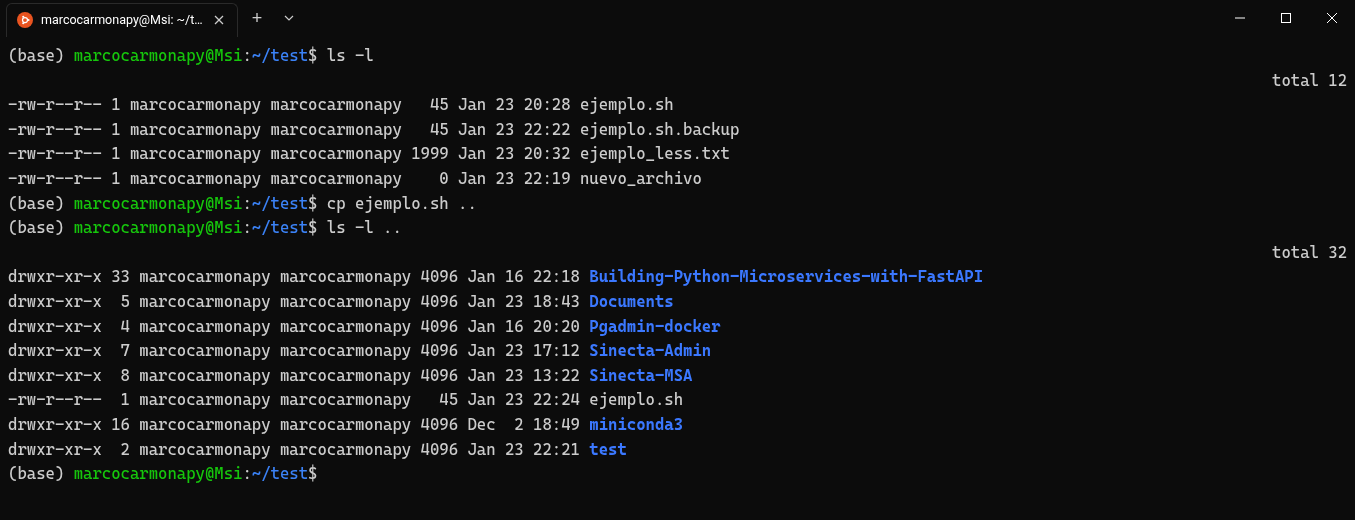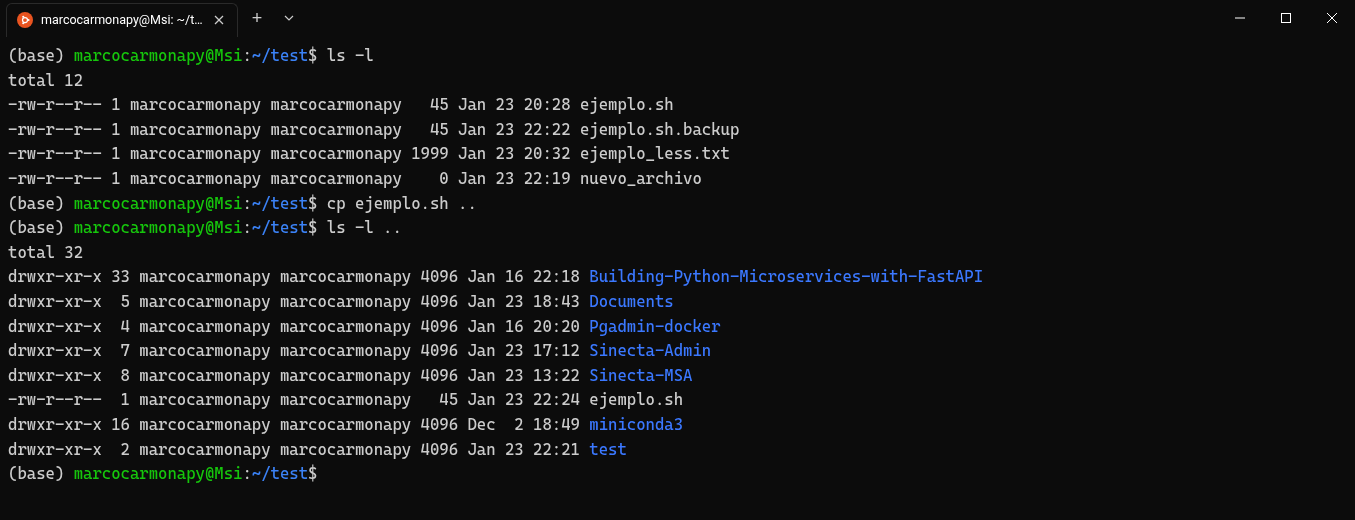--- a/index.html
+++ b/index.html
@@ -76,22 +76,22 @@
     color:#ffffff;
   }
   .winbtn svg { width:10px;height:10px;stroke:#ffffff;stroke-width:1;fill:none; }
   .terminal {
     padding: 8px 8px 0 8px;
     white-space: pre;
     letter-spacing: 0px;
   }
   .green { color:#16c60c; }
   .blue  { color:#3b82f6; }
-  .dblue { color:#3b78ff; font-weight: normal; }
-  .white { color:#cccccc; }
+  .dblue { color:#3b78ff; font-weight: bold; }
+  .white { color:#cccccc;text-align:right; }
   .line { display:block; }
 </style>
 </head>
 <body>
 
 <div class="titlebar">
   <div class="tab">
     <span class="ubuntu-icon">
       <svg viewBox="0 0 24 24">
           <circle cx="12" cy="12" r="5" fill="none" stroke="#fff" stroke-width="2.5"></circle>

